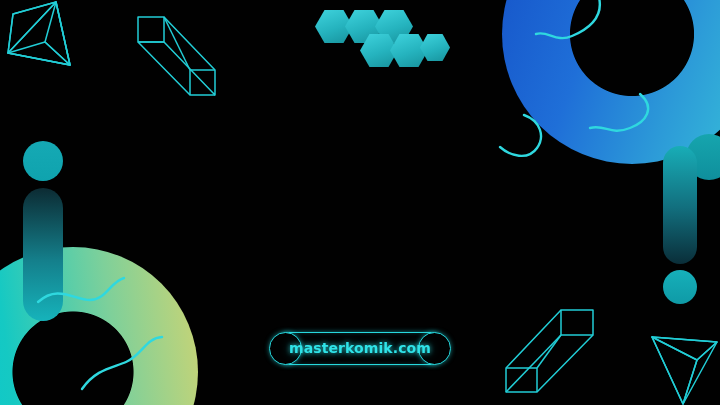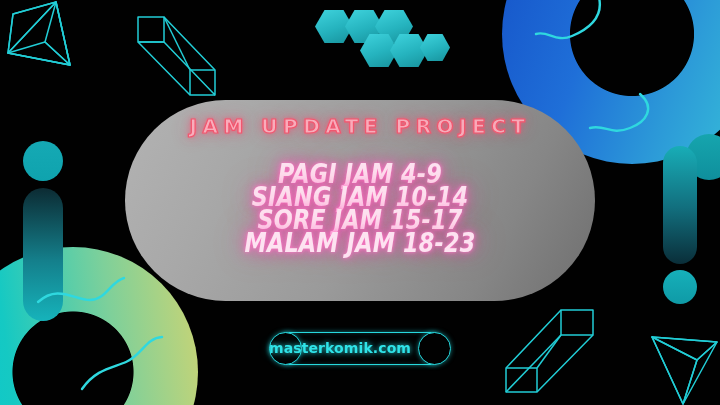--- a/index.html
+++ b/index.html
@@ -93,21 +93,21 @@
     box-shadow:0 0 5px rgba(39,216,222,.55),inset 0 0 4px rgba(39,216,222,.25);
   }
   .badge-circle{
     position:absolute;top:0;width:31px;height:31px;border-radius:50%;
     border:1.6px solid #27d8de;background:#010101;
     box-shadow:0 0 5px rgba(39,216,222,.55);
   }
   .badge-circle.l{left:0;}
   .badge-circle.r{right:0;}
   .badge-text{
-    position:absolute;left:0;right:0;top:8px;
+    position:absolute;left:0;right:0;top:8px;text-align:center;
     font-size:14px;font-weight:700;color:#2fe3e8;letter-spacing:.1px;
     text-shadow:0 0 5px rgba(47,227,232,.8),0 0 12px rgba(47,227,232,.45);
     font-family:"DejaVu Sans",sans-serif;
   }
 </style>
 </head>
 <body>
 
 <div id="stage">
 
@@ -165,32 +165,20 @@
 
     <g stroke="#2fd8df" stroke-width="2.4" fill="none" stroke-linecap="round">
       <path d="M598 -6 C606 18, 586 30, 572 36 C556 43, 548 30, 536 34"></path>
       <path d="M640 94 C656 108, 646 122, 630 128 C610 136, 606 124, 590 128"></path>
       <path d="M524 115 C541 121, 545 137, 537 148 C528 161, 510 156, 500 147"></path>
       <path d="M38 302 C58 284, 74 300, 90 300 C106 300, 110 282, 124 278"></path>
       <path d="M82 389 C96 369, 112 368, 126 362 C142 355, 146 338, 162 337"></path>
     </g>
   </svg>
 
-  <div class="panel">
-
-    <div class="title">JAM UPDATE PROJECT</div>
-
-    <div class="lines">
-      <div class="line">PAGI JAM 4-9</div>
-      <div class="line">SIANG JAM 10-14</div>
-      <div class="line">SORE JAM 15-17</div>
-      <div class="line">MALAM JAM 18-23</div>
-    </div>
-
-  </div>
 
   <div class="badge">
     <div class="badge-rect"></div>
     <div class="badge-circle l"></div>
     <div class="badge-circle r"></div>
     <div class="badge-text">masterkomik.com</div>
   </div>
 
 </div>
 

